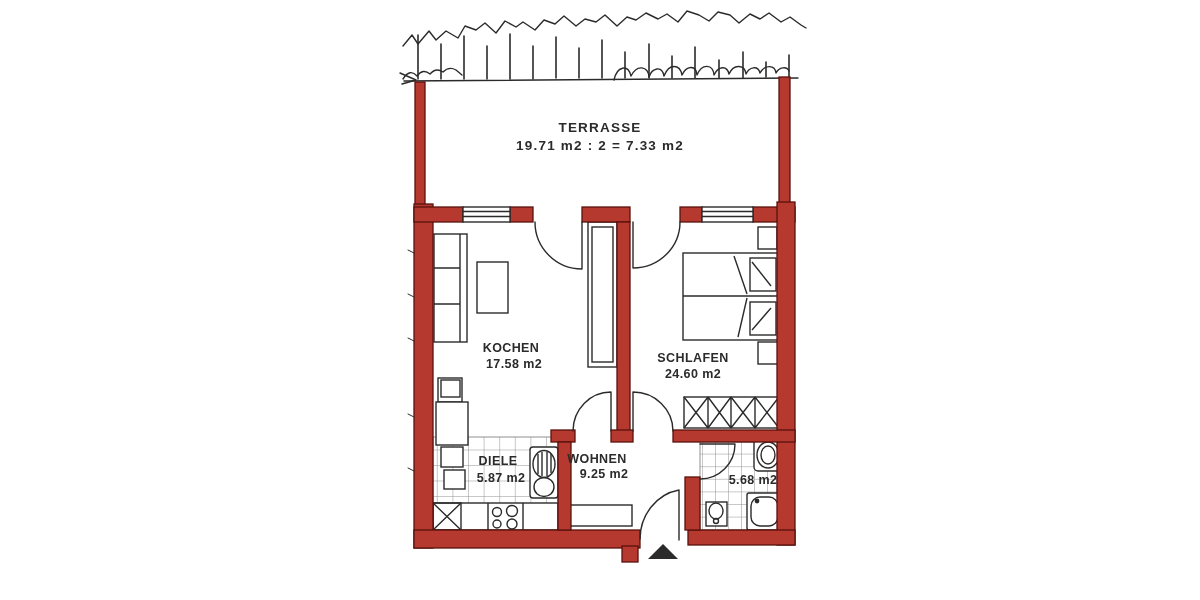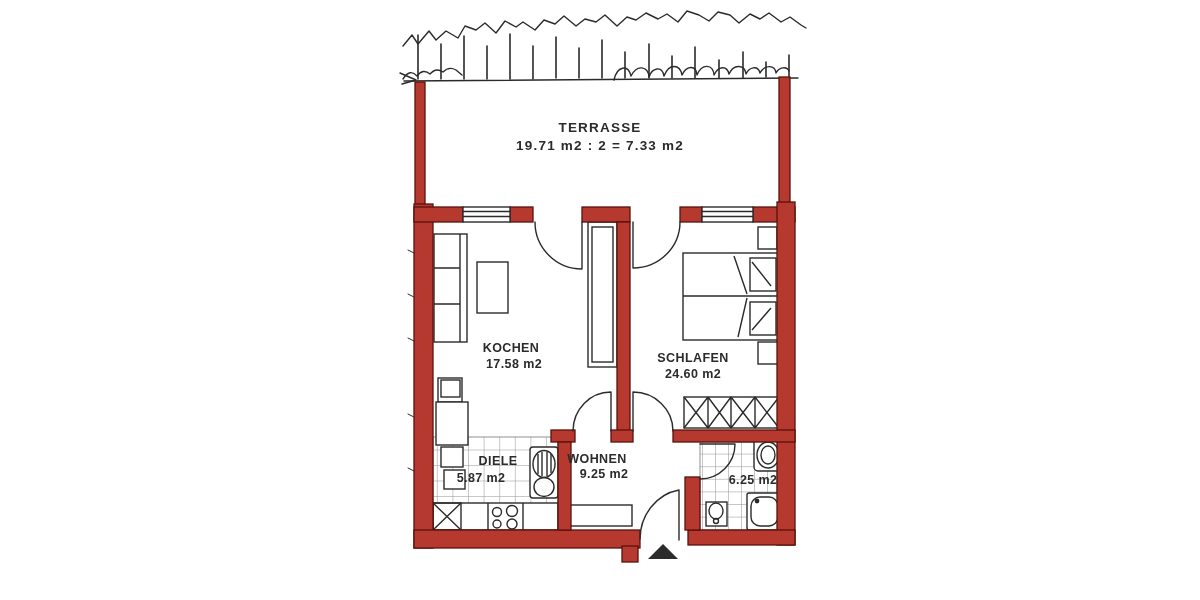--- a/index.html
+++ b/index.html
@@ -206,19 +206,19 @@
   <div class="lbl big" style="left:600px;top:120px">TERRASSE</div>
   <div class="lbl big" style="left:600px;top:138px">19.71 m2 : 2 = 7.33 m2</div>
 
   <div class="lbl" style="left:511px;top:340px">KOCHEN</div>
   <div class="lbl" style="left:514px;top:356px">17.58 m2</div>
 
   <div class="lbl" style="left:693px;top:350px">SCHLAFEN</div>
   <div class="lbl" style="left:693px;top:366px">24.60 m2</div>
 
   <div class="lbl" style="left:498px;top:453px">DIELE</div>
-  <div class="lbl" style="left:481px;top:470px">5.87 m2</div>
+  <div class="lbl" style="left:501px;top:470px">5.87 m2</div>
 
   <div class="lbl" style="left:597px;top:451px">WOHNEN</div>
   <div class="lbl" style="left:604px;top:466px">9.25 m2</div>
 
-  <div class="lbl" style="left:753px;top:472px">6.25 m2</div>
+  <div class="lbl" style="left:753px;top:472px">5.68 m2</div>
 </div>
 
 </body></html>

